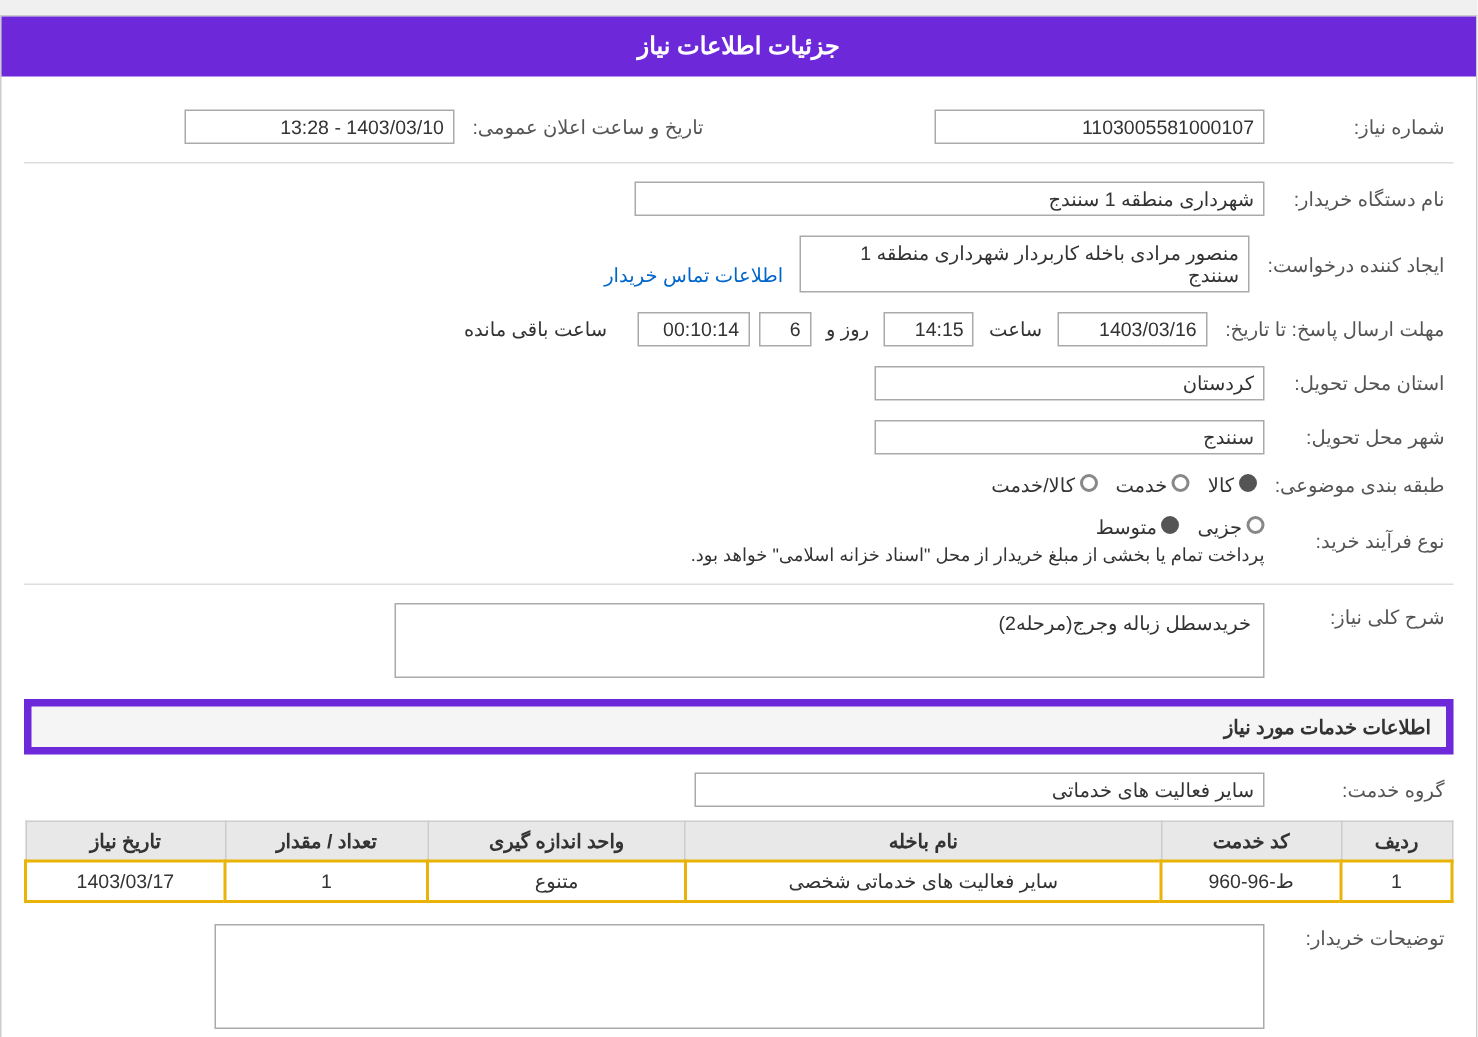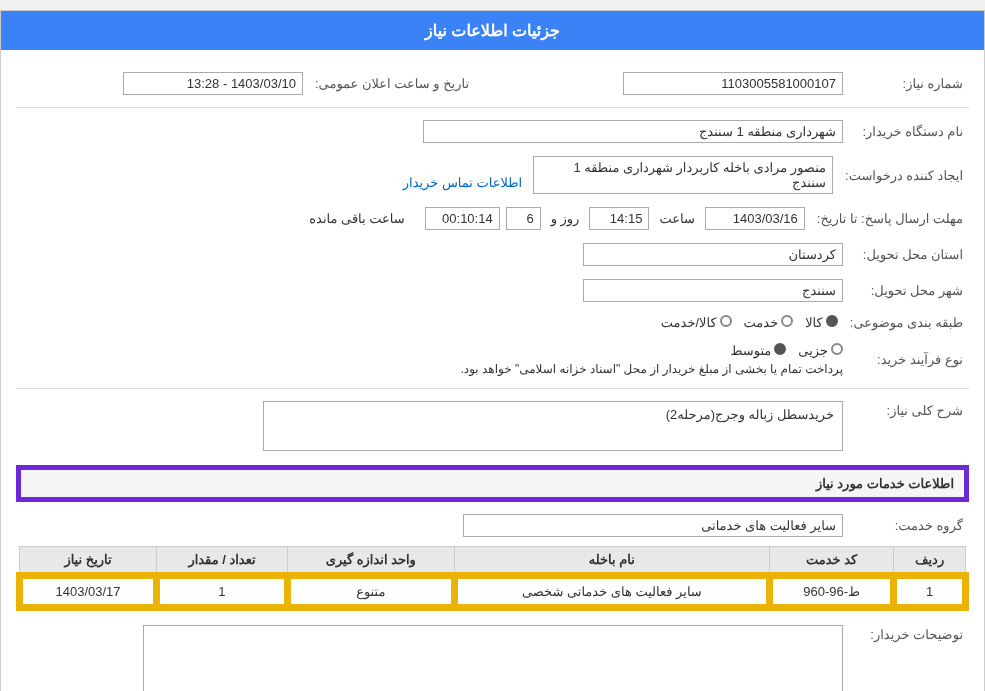--- a/index.html
+++ b/index.html
@@ -10,21 +10,21 @@
       direction: rtl;
       color: #333;
     }
     .page-wrapper {
       max-width: 985px;
       margin: 10px auto;
       background: #fff;
       border: 1px solid #ccc;
     }
     .page-header {
-      background: #3b82f6;
+      background: #6d28d9;
       color: #fff;
       text-align: center;
       padding: 10px;
       font-size: 16px;
       font-weight: bold;
     }
     .content {
       padding: 10px 15px;
     }
     .section-title {
@@ -104,21 +104,21 @@
       margin-top: 5px;
     }
     .services-table th {
       background: #e8e8e8;
       border: 1px solid #ccc;
       padding: 5px 8px;
       text-align: center;
       font-weight: bold;
     }
     .services-table td {
-      border: 7px solid #eab308;
+      border: 2px solid #eab308;
       padding: 5px 8px;
       text-align: center;
     }
     .services-table tr:nth-child(even) {
       background: #f9f9f9;
     }
     .buttons-row {
       text-align: center;
       padding: 12px 0;
       display: flex;

